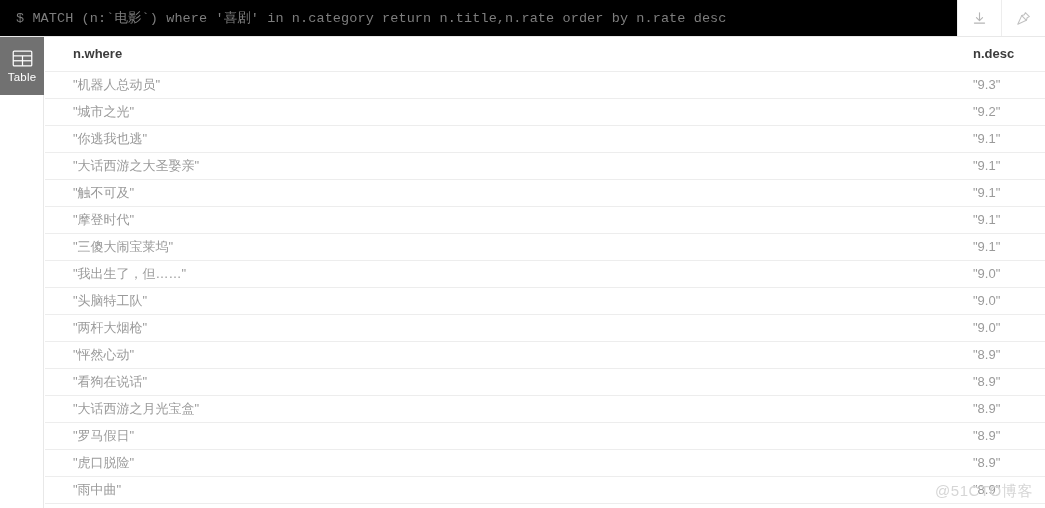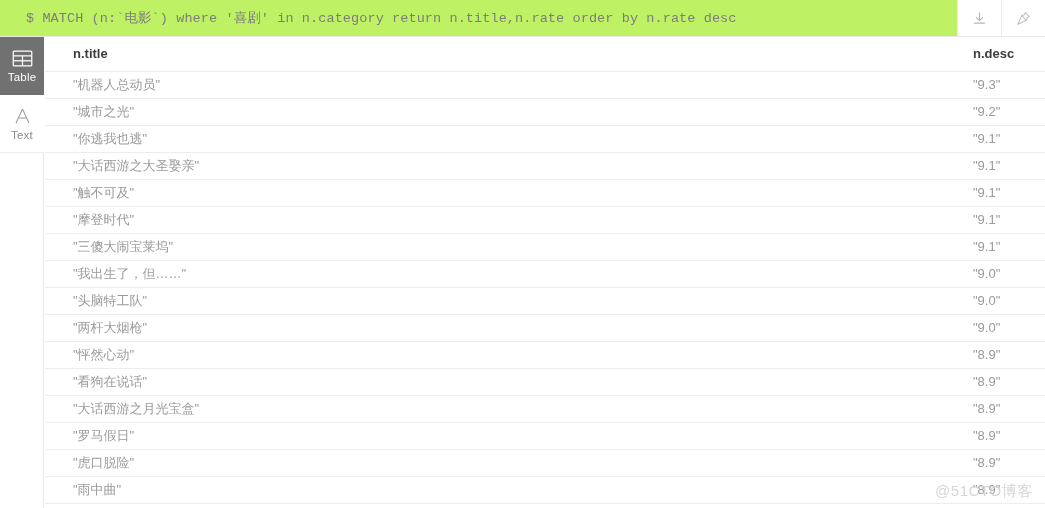--- a/index.html
+++ b/index.html
@@ -14,25 +14,24 @@
     position: relative;
     width: 1045px; height: 508px;
     background: #ffffff;
   }
 
   
   .querybar {
     position: absolute;
     left: 0; top: 0;
     width: 1045px; height: 37px;
-    background: #bef264;
+    background: #000000;
     border-bottom: 1px solid #e8e8e8;
     display: flex;
     align-items: stretch;
-    padding-left: 10px;
   }
   .query-text {
     flex: 1 1 auto;
     display: flex;
     align-items: center;
     padding-left: 16px;
     font-family: "Liberation Mono", "DejaVu Sans Mono", monospace;
     font-size: 13.5px;
     color: #7d7d7d;
     letter-spacing: 0.1px;
@@ -178,43 +177,33 @@
         <svg width="21" height="17" viewBox="0 0 22 18" fill="none" stroke="#ffffff" stroke-width="1.3">
           <rect x="1.2" y="1.2" width="19.6" height="15.6" rx="1"></rect>
           <path d="M1.2 6.2 H20.8"></path>
           <path d="M1.2 11.4 H20.8"></path>
           <path d="M11 6.2 V16.8"></path>
         </svg>
       </span>
       <span class="side-label">Table</span>
     </div>
 
-    <div class="side-item">
-      <span class="side-ico">
-        <svg width="19" height="18" viewBox="0 0 20 19" fill="none" stroke="#9b9b9b" stroke-width="1.1">
-          <path d="M10 2.2 L3.2 16.8"></path>
-          <path d="M10 2.2 L16.8 16.8"></path>
-          <path d="M5.9 11.6 H14.1"></path>
-        </svg>
-      </span>
-      <span class="side-label">Text</span>
-    </div>
 
 
   </div>
 
   <div class="table-wrap">
     <table class="results">
       <colgroup>
         <col class="c-title">
         <col class="c-rate">
       </colgroup>
       <thead>
         <tr>
-          <th>n.title</th>
+          <th>n.where</th>
           <th>n.desc</th>
         </tr>
       </thead>
       <tbody id="tbody">
           <tr>
             <td>"机器人总动员"</td>
             <td>"9.3"</td>
           </tr>
           <tr>
             <td>"城市之光"</td>

